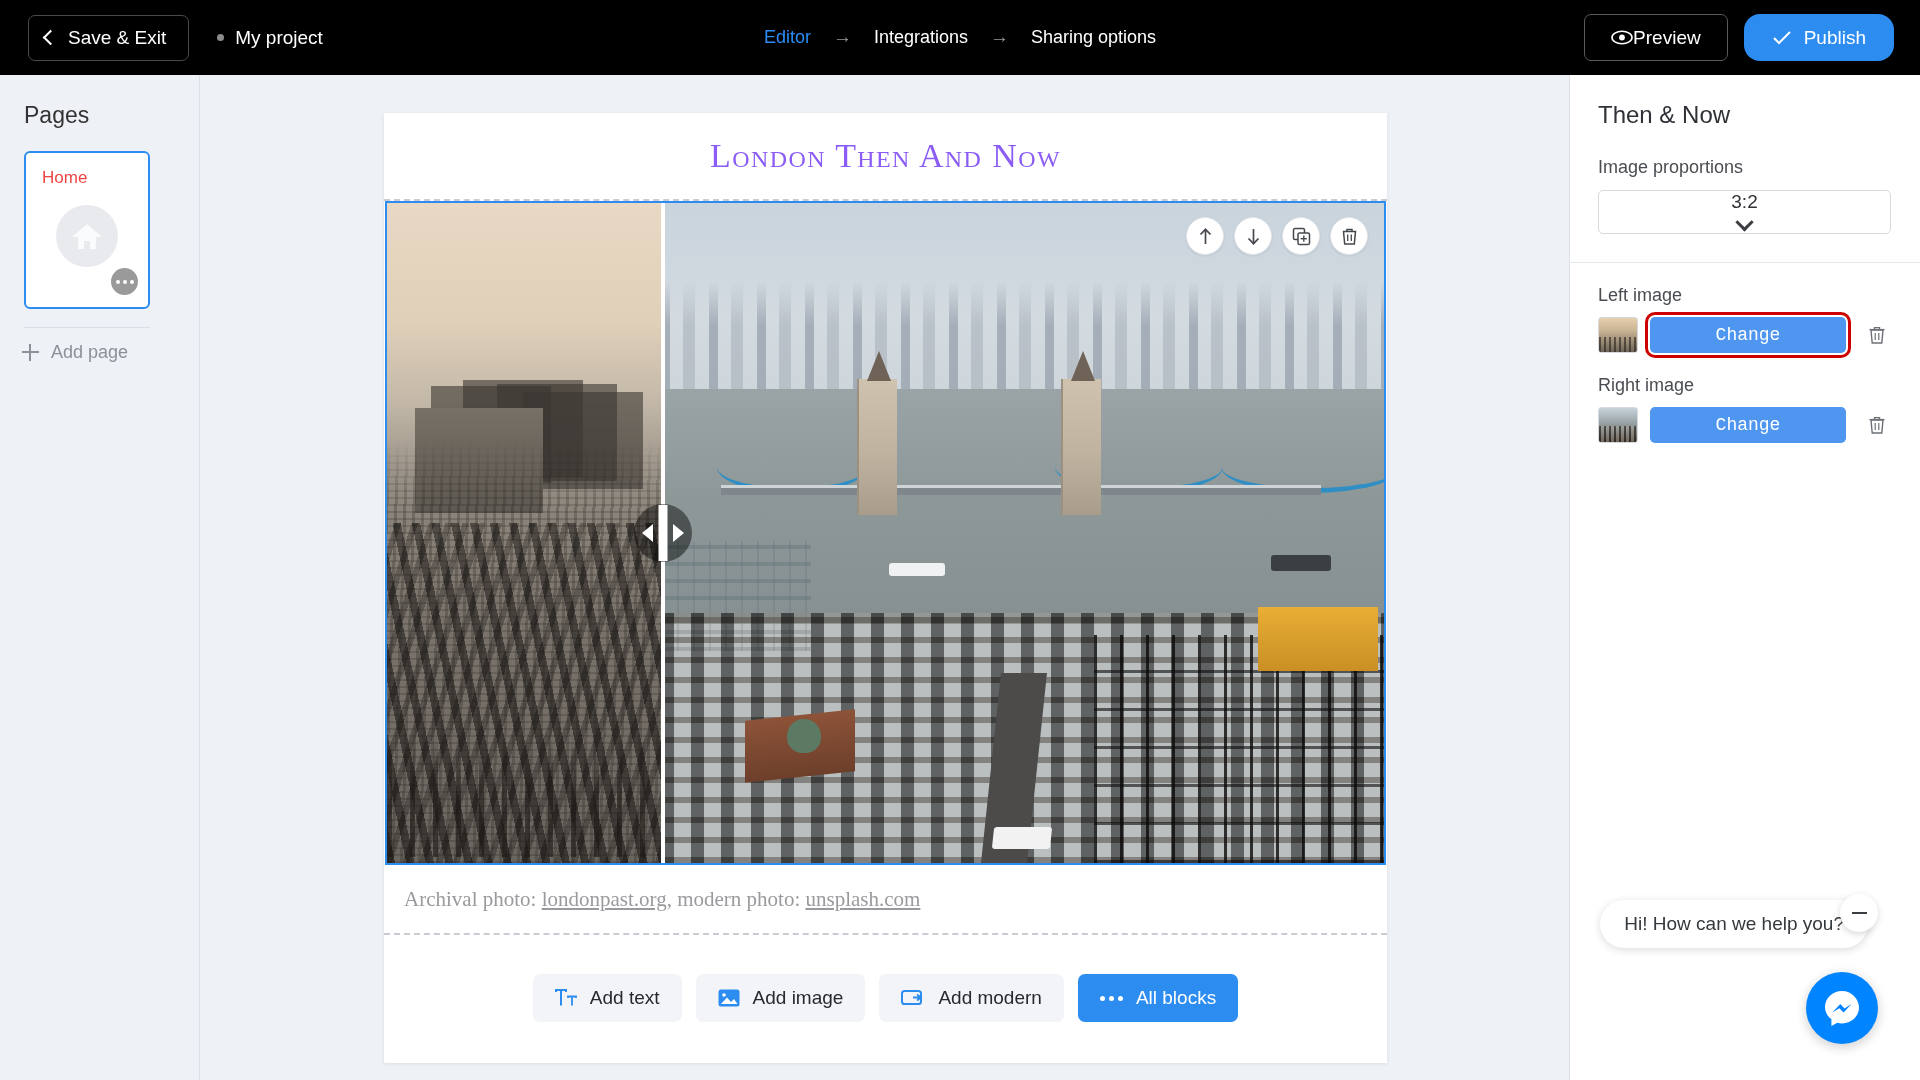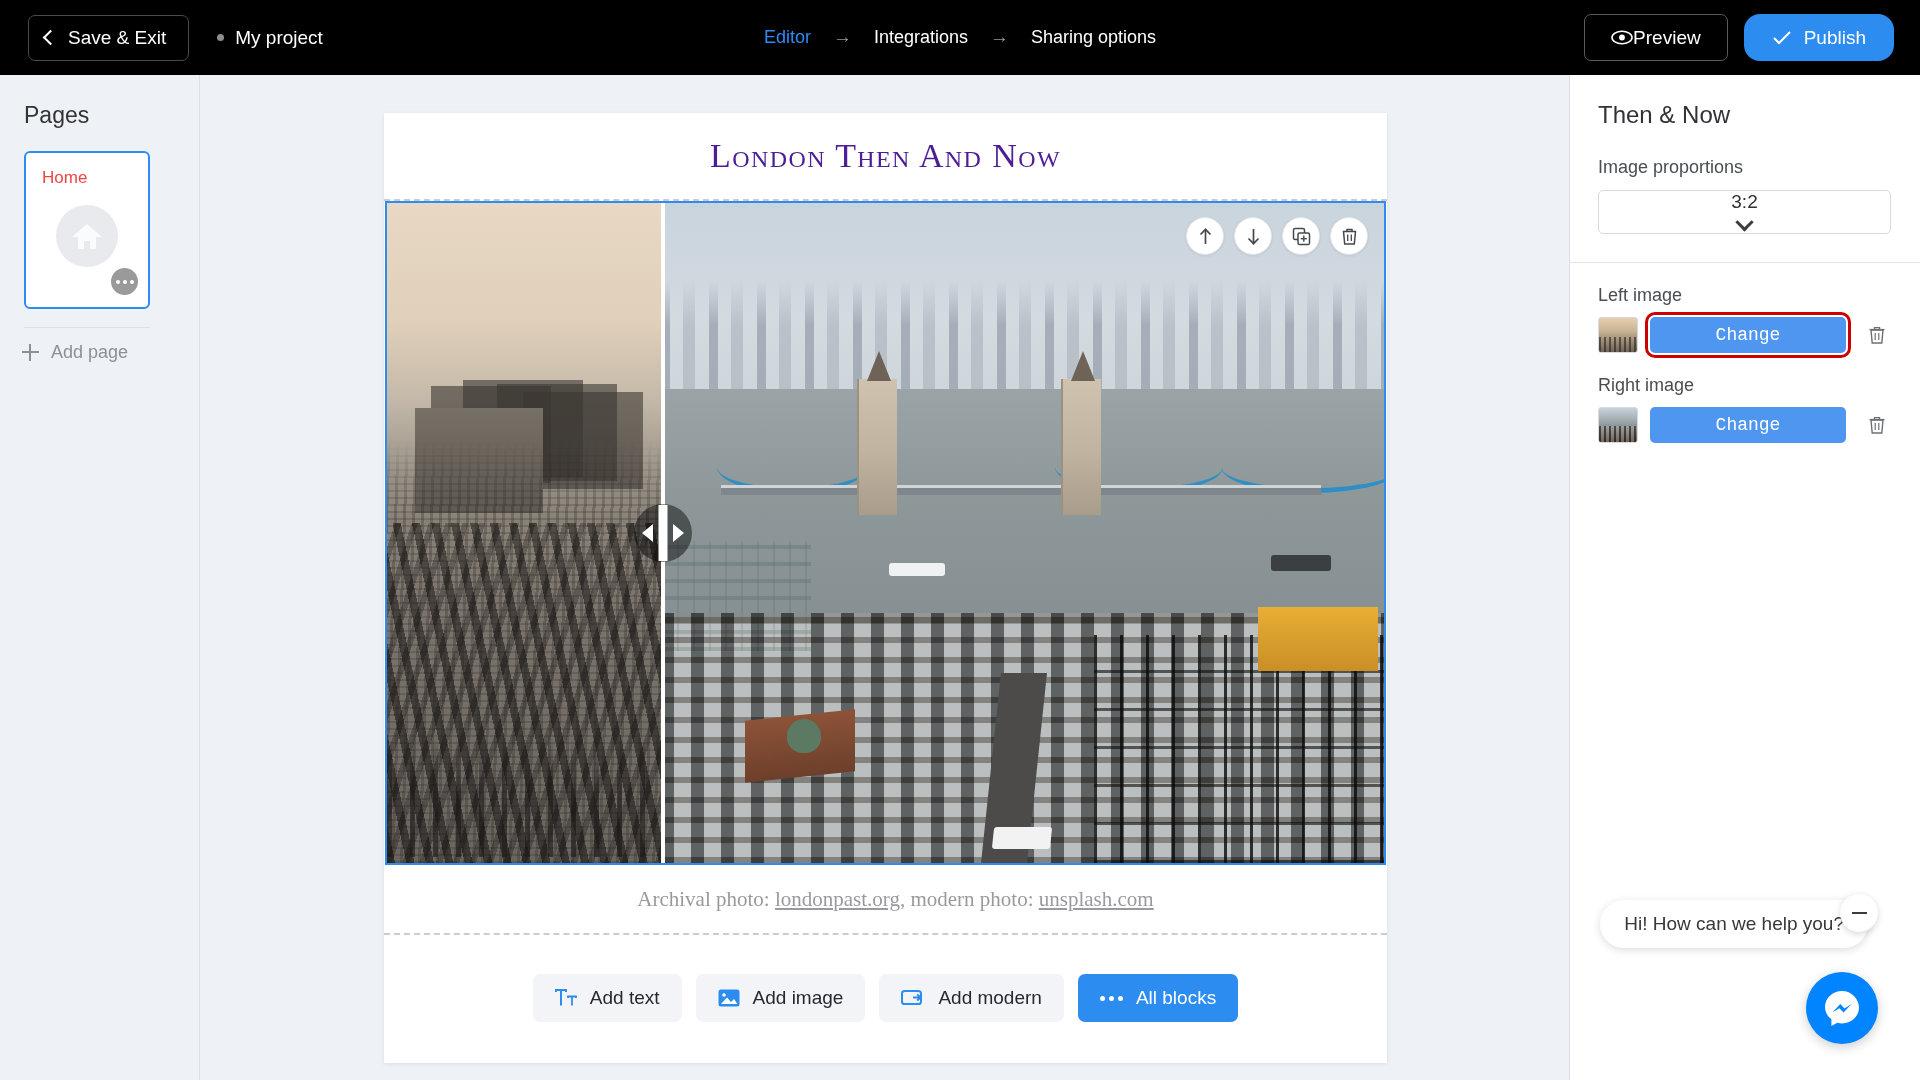--- a/index.html
+++ b/index.html
@@ -159,21 +159,21 @@
   .blk-title {
     height: 88px;
     display: flex; align-items: center; justify-content: center;
     border-bottom: 2px dashed #c9ccd2;
   }
   .blk-title h1 {
     font-family: "Liberation Serif", serif;
     font-size: 34px; font-weight: 400;
     font-variant: small-caps;
     letter-spacing: 1.4px;
-    color: #4c1d95;
+    color: #8b5cf6;
   }
   .blk-image {
     position: relative;
     margin: 0 1px;
     height: 664px;
     border: 2px solid #2d8cf0;
     overflow: hidden;
   }
   .img-half { position: absolute; top: 0; height: 100%; overflow: hidden; }
   .img-old { left: 0; width: 274px; }
@@ -350,21 +350,20 @@
     display: flex; align-items: center; justify-content: center;
     cursor: pointer;
     box-shadow: 0 1px 3px rgba(0,0,0,.08);
   }
 
   .blk-caption {
     height: 70px;
     display: flex; align-items: center;
     padding-left: 20px;
     border-bottom: 2px dashed #c9ccd2;
-    justify-content: center;
   }
   .blk-caption p {
     font-family: "Liberation Serif", serif;
     font-size: 21px; color: #9a9a9e;
   }
   .blk-caption a { color: #9a9a9e; text-decoration: underline; }
 
   .blk-add {
     height: 126px;
     display: flex; align-items: center; justify-content: center; gap: 14px;

